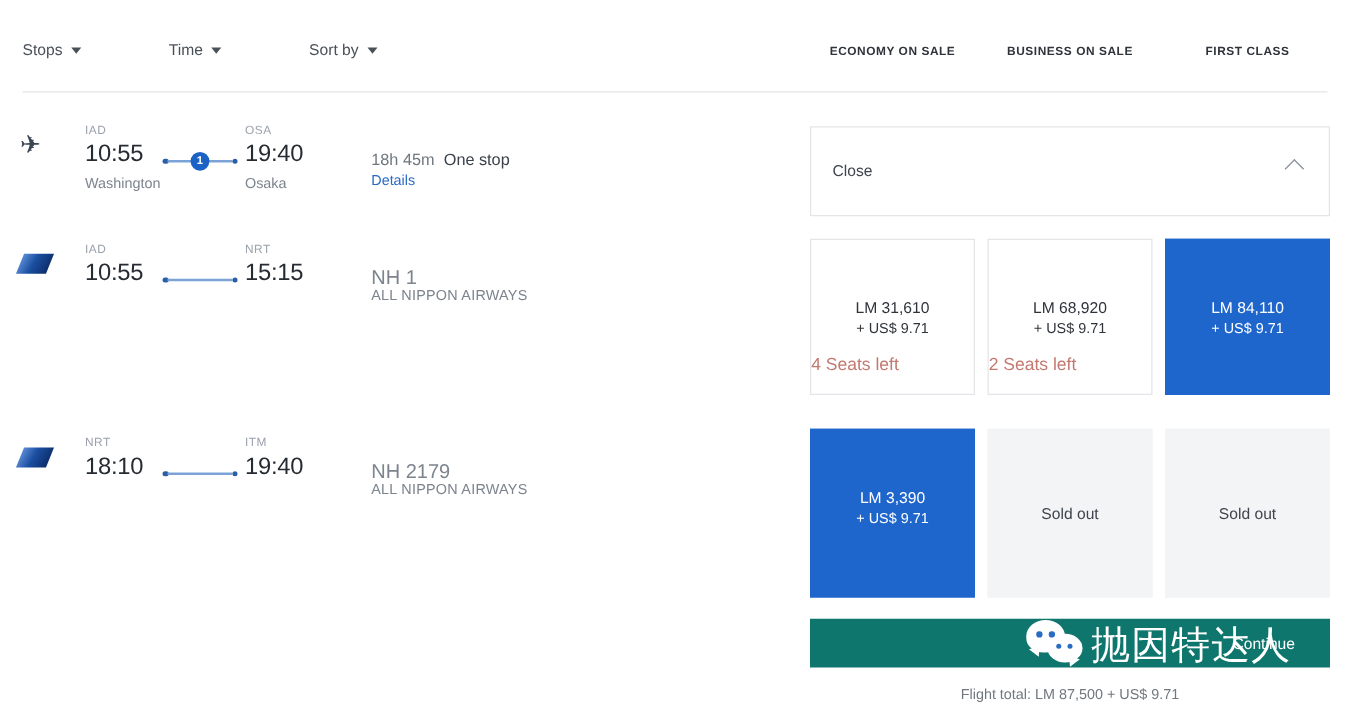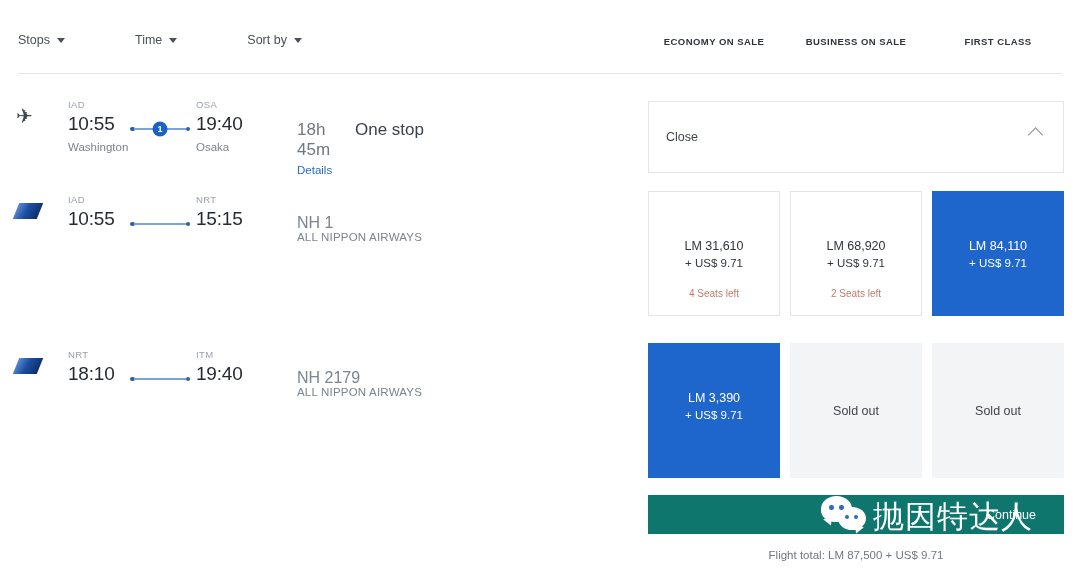--- a/index.html
+++ b/index.html
@@ -134,21 +134,21 @@
     border-radius: 50%;
     background: #1a63c4;
     color: #ffffff;
     font-size: 9px;
     font-weight: bold;
     line-height: 15px;
     text-align: center;
   }
 
   .meta { position: absolute; left: 297px; top: 25px; width: 300px; }
-  .meta-line1 { display: flex; font-size: 17px; color: #70787f; }
+  .meta-line1 { display: flex; font-size: 13px; color: #70787f; }
   .meta-duration { width: 58px; }
   .meta-stops { color: #3c424a; }
   .meta-details {
     display: block;
     margin-top: 4px;
     font-size: 11.5px;
     color: #2b6bc4;
     cursor: pointer;
   }
   .meta-flightno { font-size: 16px; color: #7c848e; line-height: 15px; }
@@ -216,22 +216,22 @@
     font-size: 11.5px;
     color: #2f343b;
     line-height: 16px;
   }
   .fare-card.selected .fare-price,
   .fare-card.selected .fare-tax { color: #ffffff; }
 
   .fare-seats {
     position: absolute;
     left: 0; right: 0; bottom: 16px;
-    text-align: center;
-    font-size: 10px;
+    text-align: left;
+    font-size: 14px;
     color: #c3796f;
   }
 
   .fare-soldout {
     position: absolute;
     left: 0; right: 0; top: 50%;
     transform: translateY(-50%);
     text-align: center;
     font-size: 12.5px;
     color: #3f454d;

